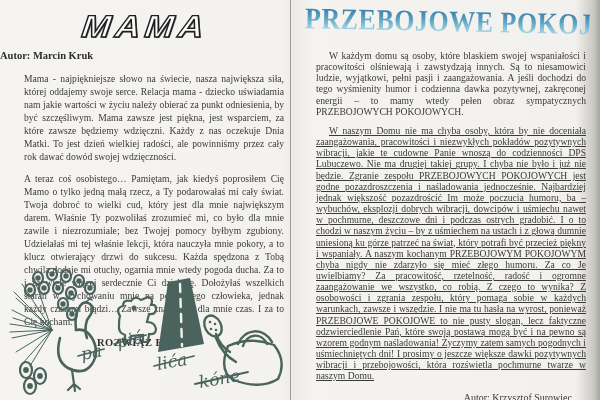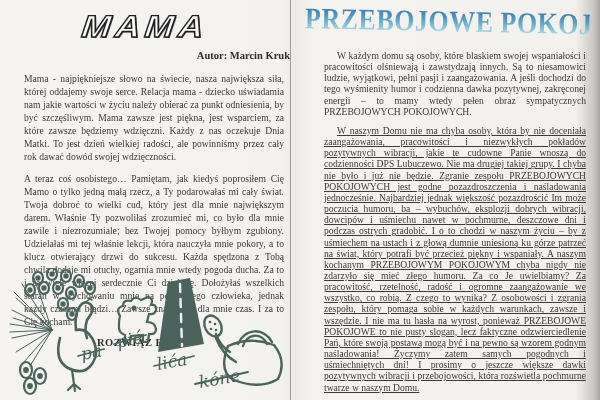--- a/index.html
+++ b/index.html
@@ -19,21 +19,21 @@
     margin-top:9px; text-align:center;
     font-family:"Liberation Sans", sans-serif;
     font-weight:bold; font-style:italic;
     font-size:31px; letter-spacing:4px;
     color:#fdfdfd;
     -webkit-text-stroke:1.4px #1f1f1f;
     text-shadow:1px 1px 0 #555;
     transform:scaleX(1.12) skewX(-6deg);
   }
   .author-left {
-    margin-top:5px; text-align:right;
+    margin-top:5px; text-align:left;
     font-weight:bold; font-size:10.5px; color:#2e2e2e;
   }
   .body-left {
     margin:11px 6px 0 24px;
     font-size:9.6px; line-height:13px; text-align:justify;
     color:#3a3a3a;
   }
   .body-left p + p { margin-top:9px; }
   .rebus-heading {
     margin-top:9px; text-align:center;
@@ -45,21 +45,21 @@
   .title-right {
     margin:7px 10px 0 14px; text-align:center; white-space:nowrap;
     font-family:"Liberation Serif", serif; font-weight:bold;
     font-size:26px; letter-spacing:0.5px;
     transform:rotate(1.2deg) scaleY(1.15);
     background:linear-gradient(180deg,#2e6da0 5%,#5ba3c4 45%,#b9e0ec 85%,#e2f2f6 100%);
     -webkit-background-clip:text; background-clip:text;
     color:transparent;
   }
   .body-right {
-    margin:13px 14px 0 33px;
+    margin:13px 14px 0 25px;
     font-size:9.6px; line-height:11.15px; text-align:justify;
     color:#3a3a3a;
   }
   .body-right p { text-indent:13px; }
   .body-right p + p { margin-top:8px;text-decoration:underline; }
   .author-right {
     margin-top:10px; padding-right:28px; text-align:right;
     font-size:10px; color:#3a3a3a;
   }
   .rebus-label {

